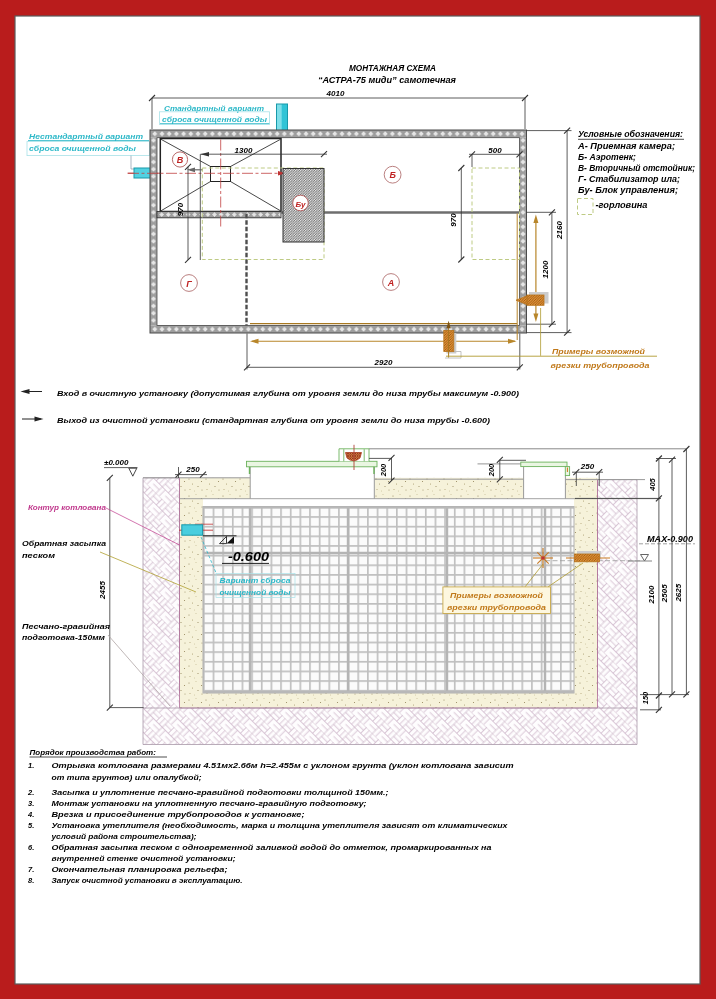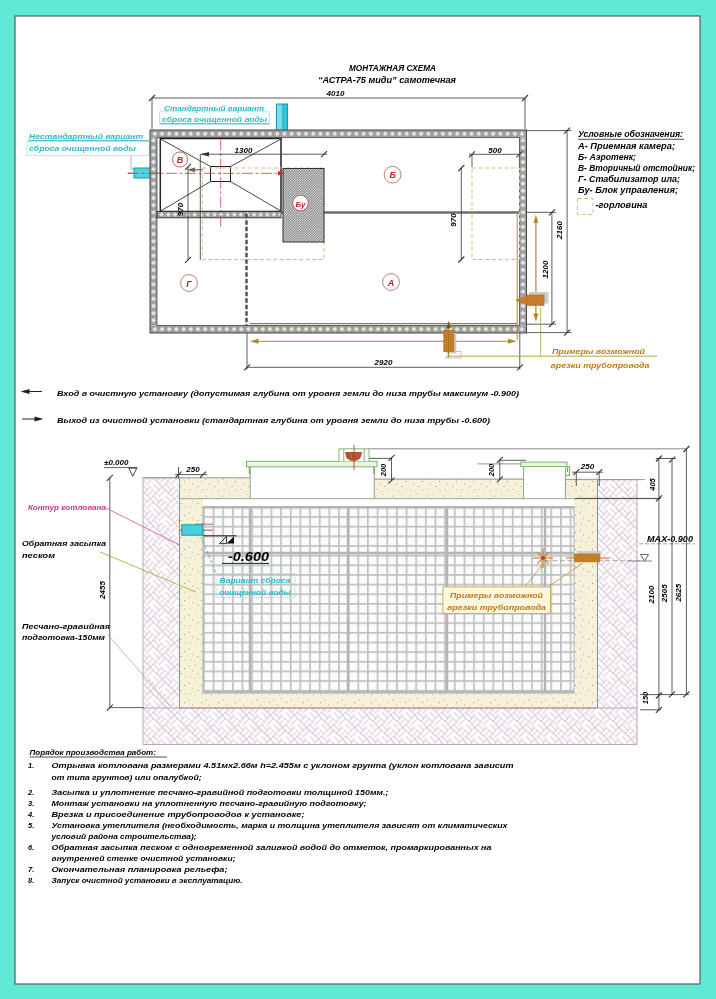--- a/index.html
+++ b/index.html
@@ -1,16 +1,16 @@
 <!DOCTYPE html>
 <html><head>
 <meta charset="utf-8">
 <style>
   html,body{margin:0;padding:0;}
-  #page{position:relative;width:716px;height:999px;background:#5eead4;overflow:hidden;}
+  #page{position:relative;width:716px;height:999px;background:#b91c1c;overflow:hidden;}
   svg text{font-family:"Liberation Sans",sans-serif;font-style:italic;font-weight:bold;}
 </style>
 </head>
 <body>
 <div id="page">
 <svg width="716" height="999" viewBox="0 0 716 999" xmlns="http://www.w3.org/2000/svg">
 <defs>
   <pattern id="wallH1" x="0" y="130.2" width="7.2" height="7.2" patternUnits="userSpaceOnUse">
     <rect width="7.2" height="7.2" fill="#9e9e9e"></rect>
     <path d="M3.6,0.7 L6.5,3.6 L3.6,6.5 L0.7,3.6 Z" fill="#e6e6e6" stroke="#787878" stroke-width="0.4"></path>

